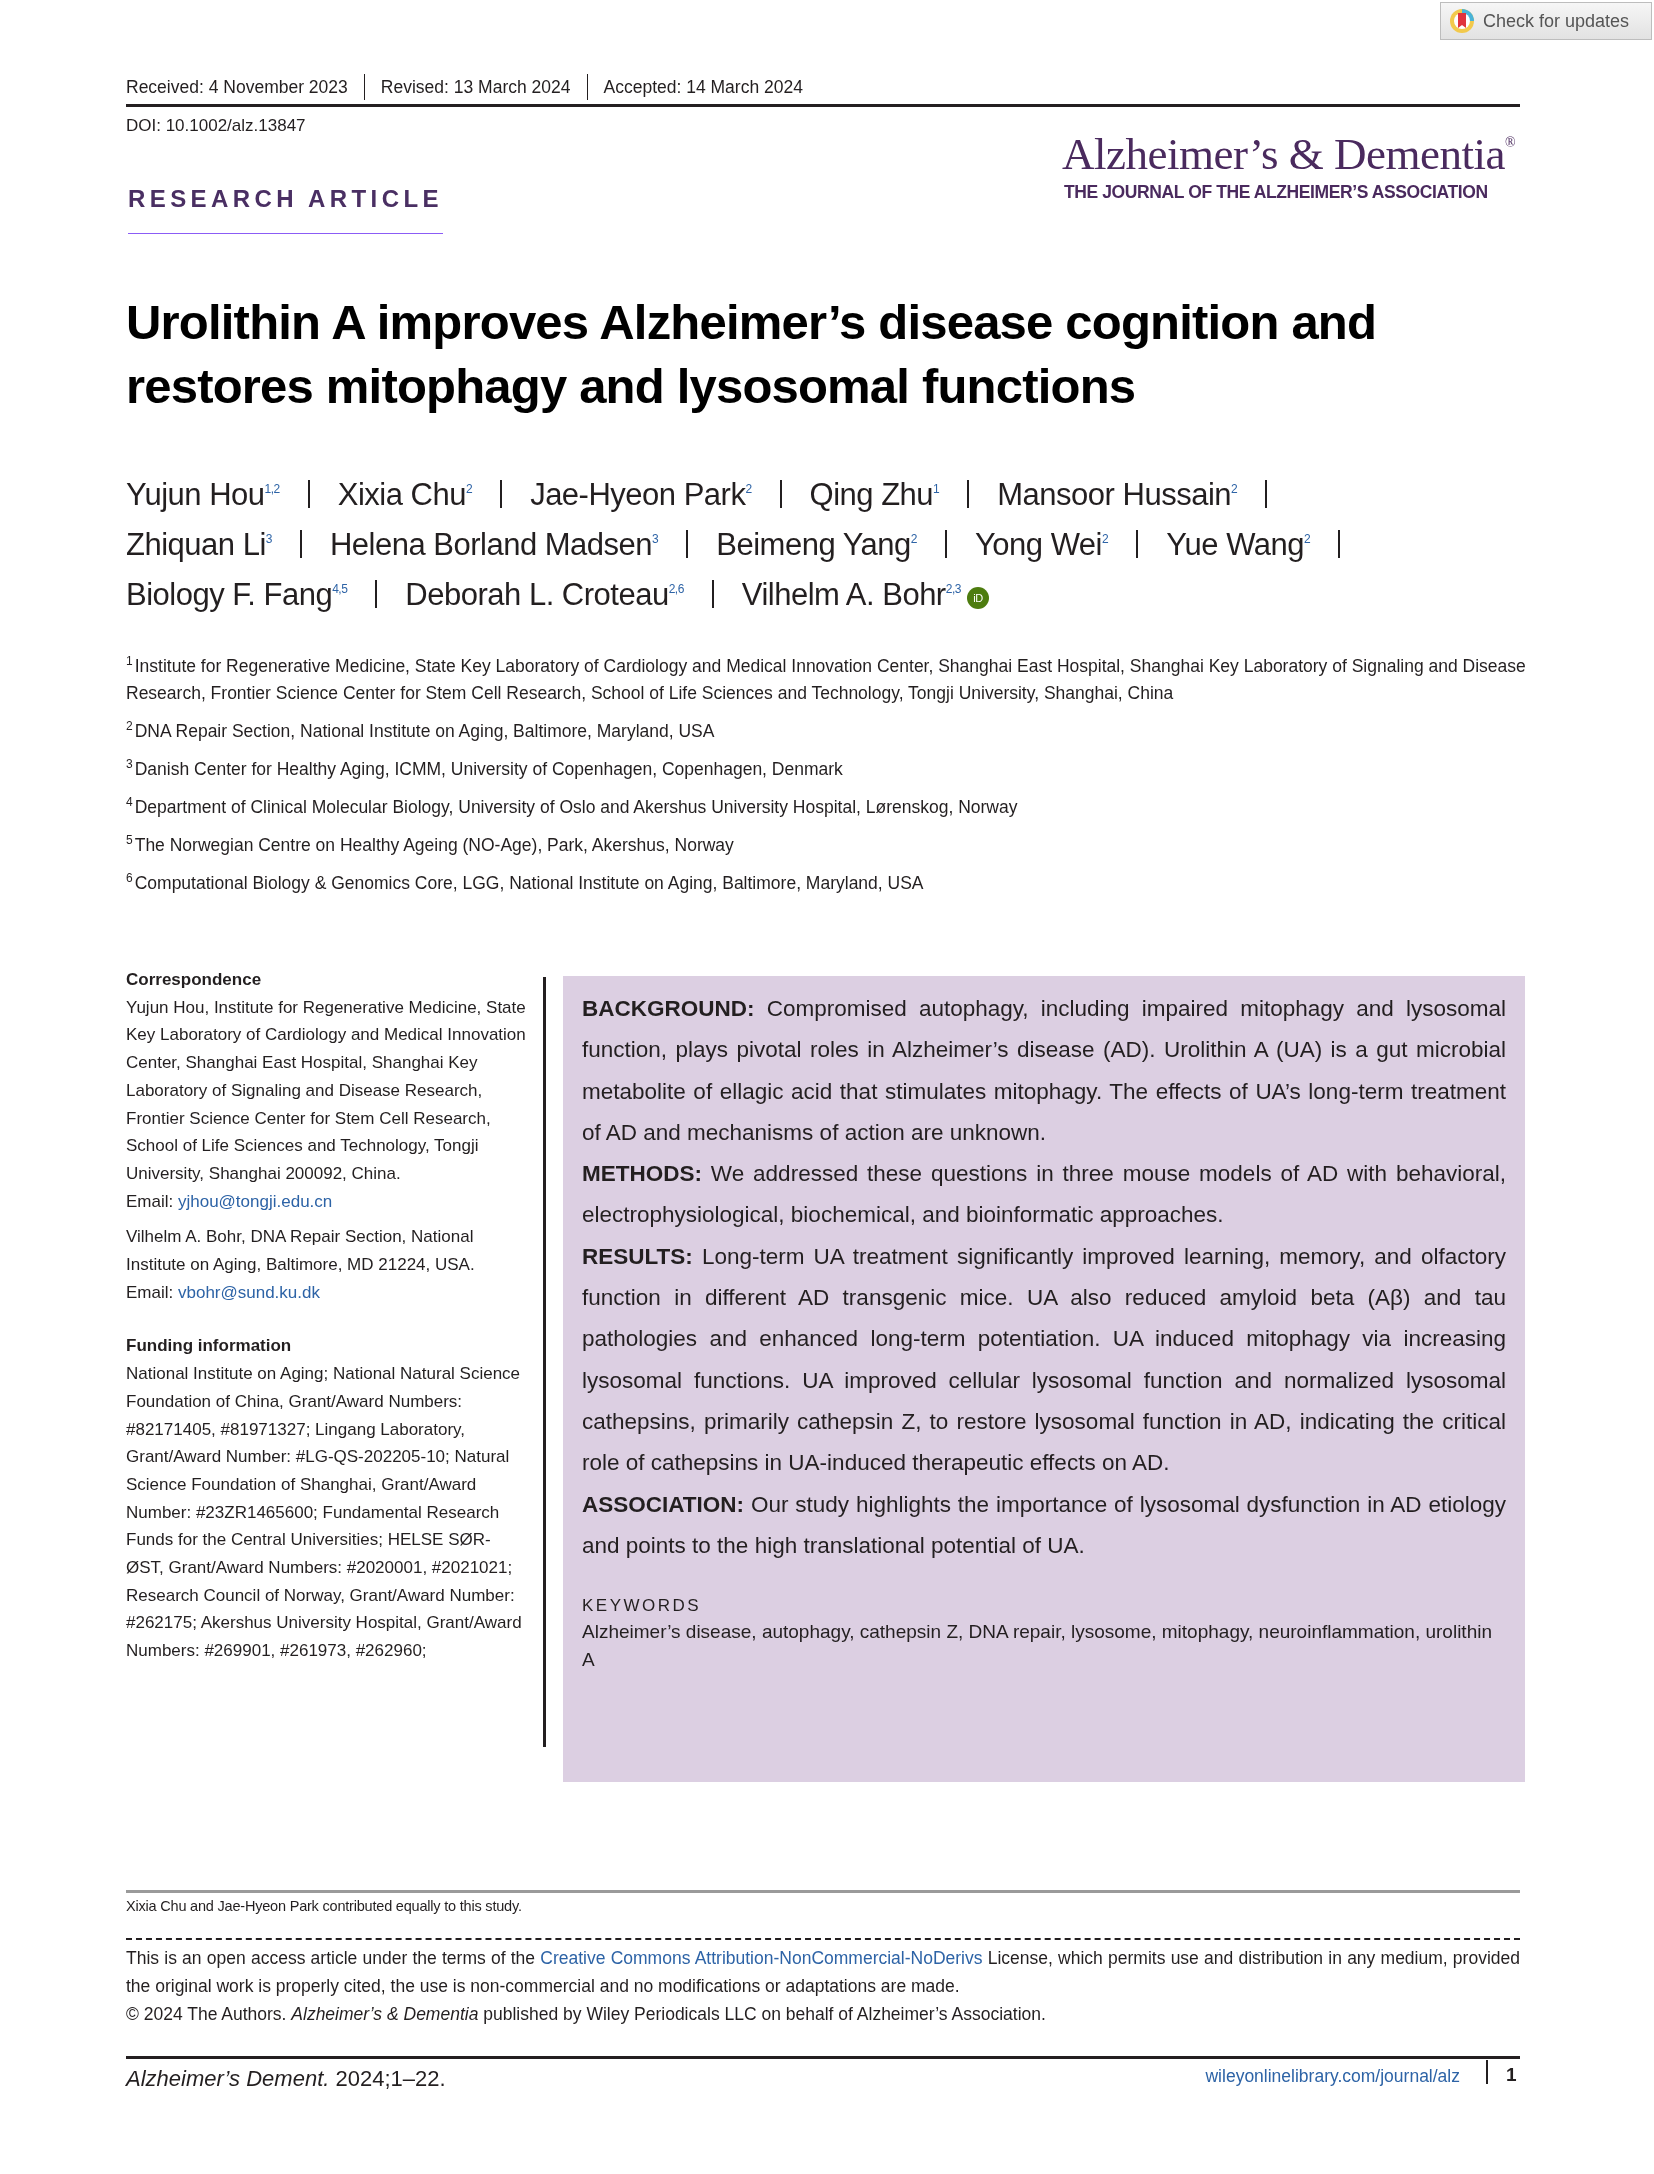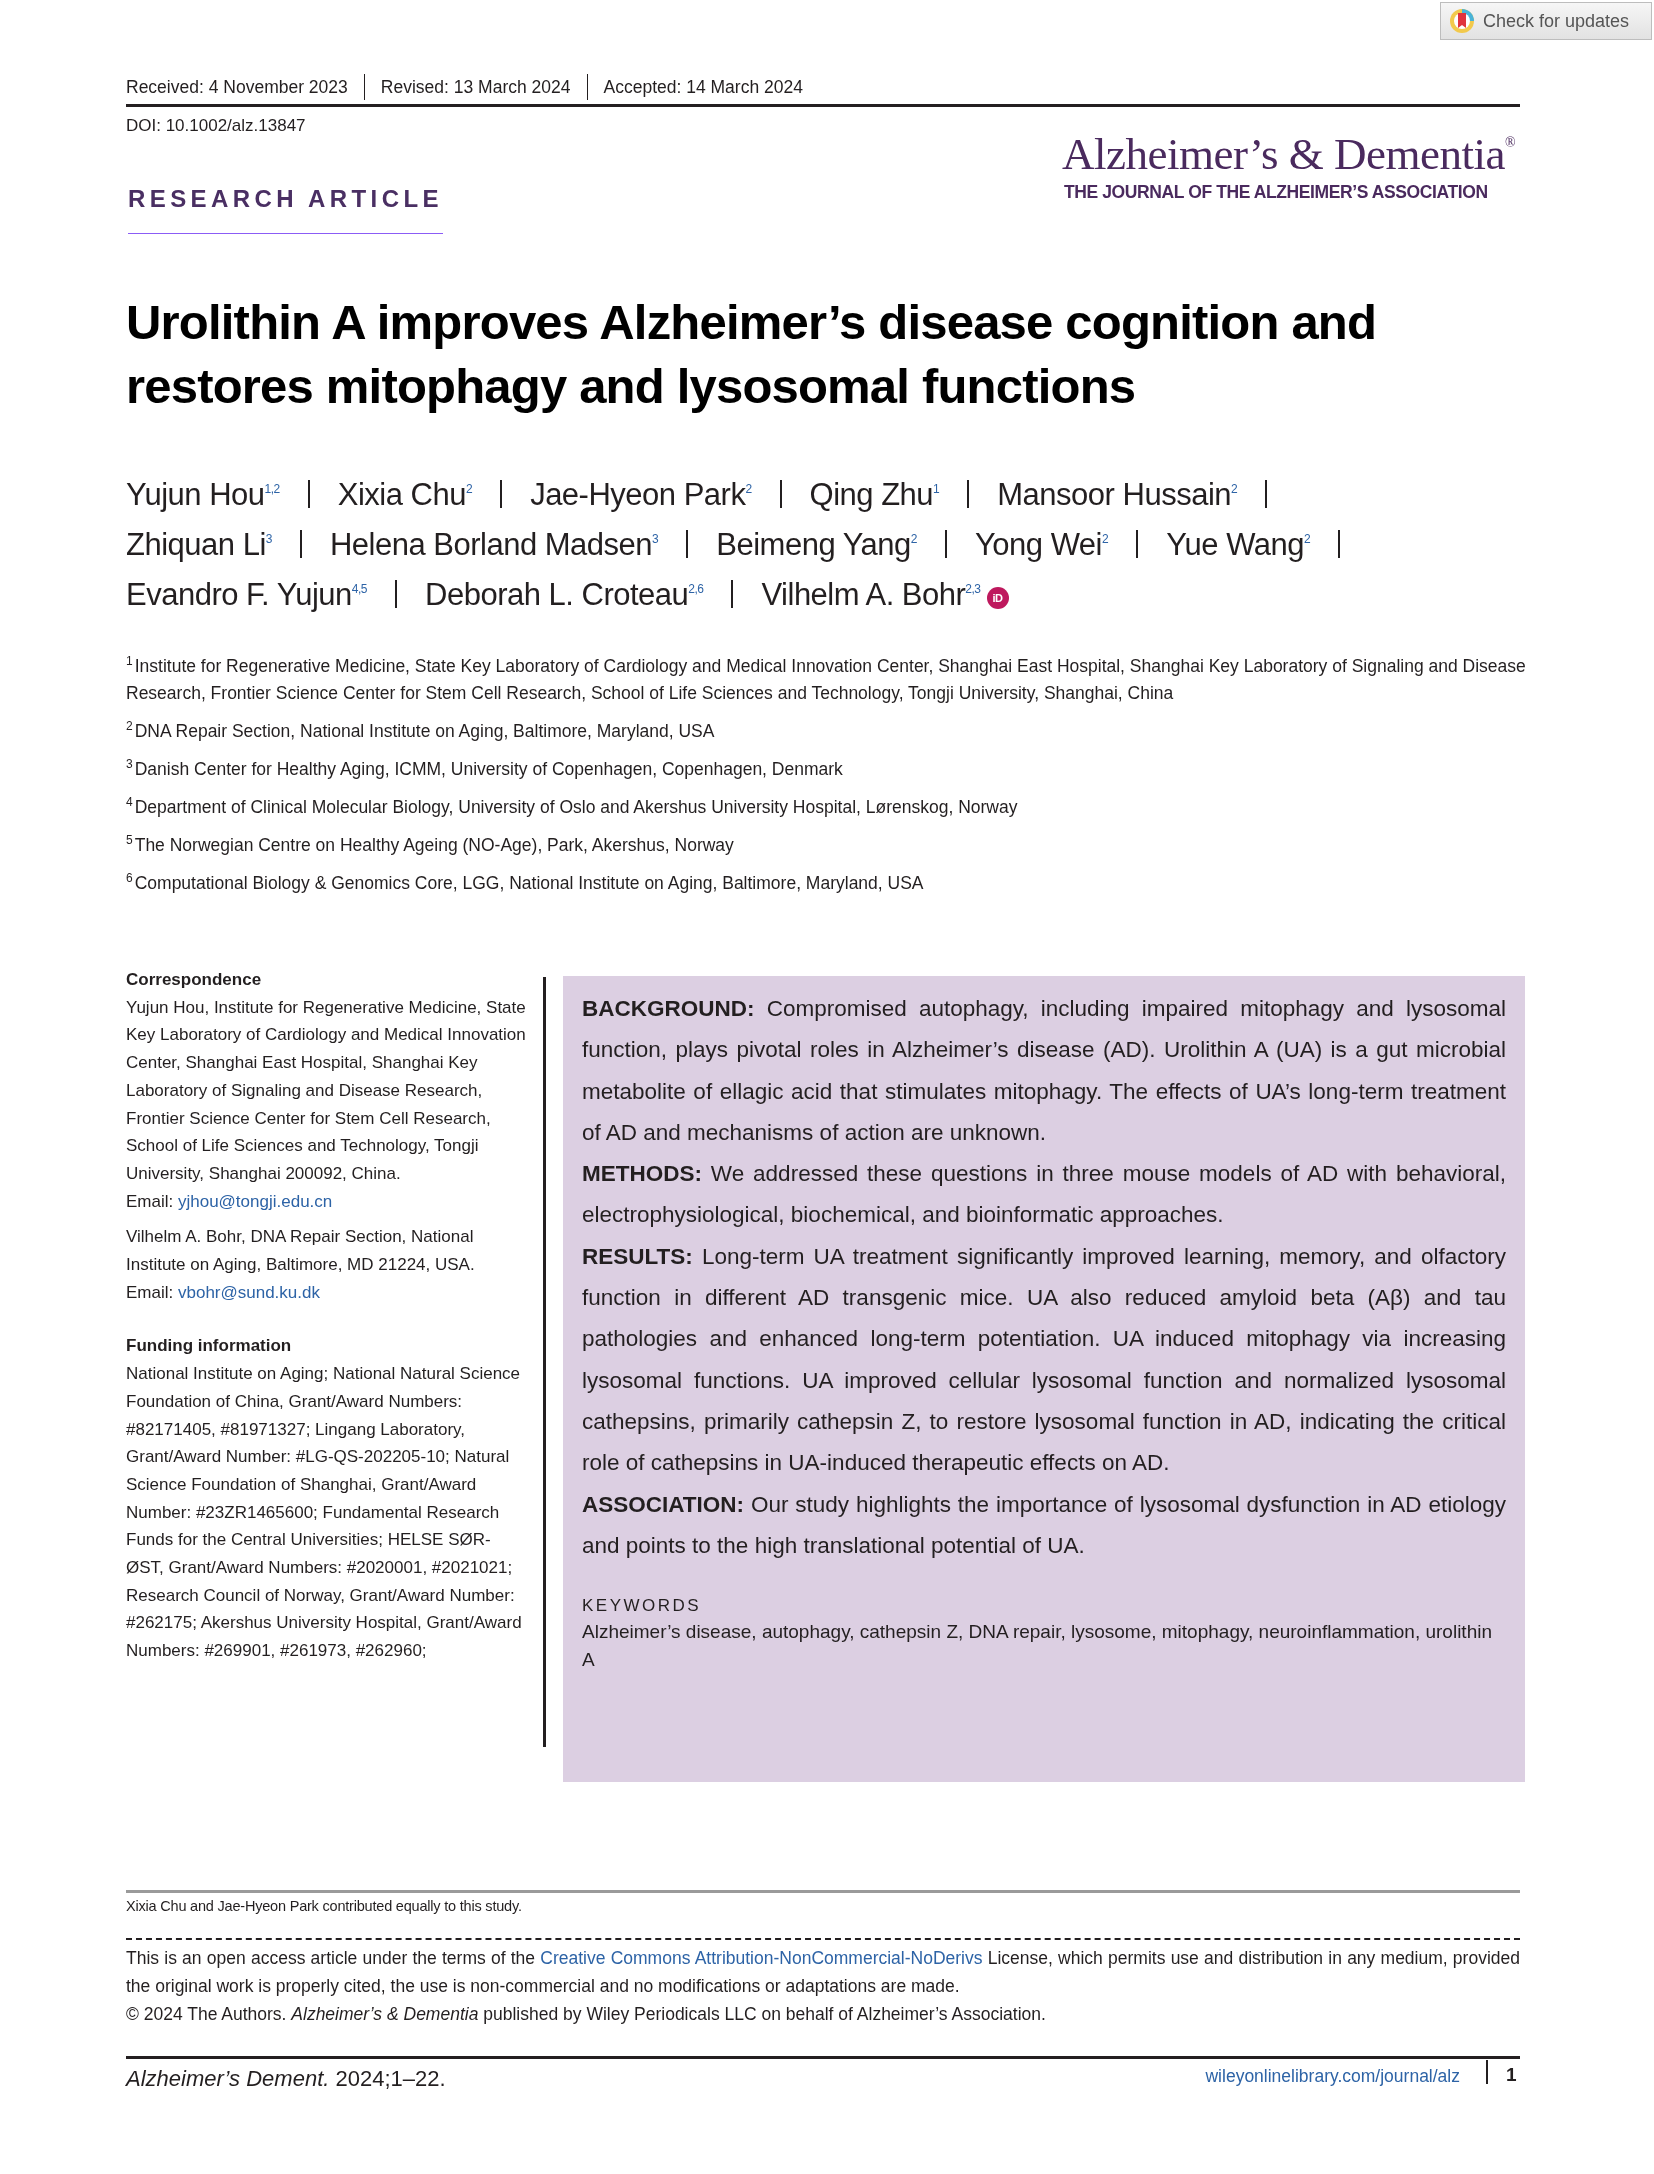--- a/index.html
+++ b/index.html
@@ -33,21 +33,21 @@
   .title { left: 126px; top: 290px; width: 1380px; font-size: 49px; line-height: 64px;
            color: #000000; font-weight: bold; letter-spacing: -0.8px; }
 
   .authors { left: 126px; top: 470px; width: 1420px; font-size: 31px; line-height: 50px;
              color: #231f20; letter-spacing: -0.5px; }
   .author { white-space: nowrap; }
   .author sup { font-size: 12px; color: #2d63a6; vertical-align: 12px; line-height: 0; }
   .sep { display: inline-block; width: 2px; height: 28px; background: #231f20;
          margin: 0 28px; vertical-align: -3px; }
   .orcid { display: inline-block; width: 22px; height: 22px; border-radius: 50%;
-           background: #be185d; color: #fff; font-size: 11px; font-weight: bold;
+           background: #4d7c0f; color: #fff; font-size: 11px; font-weight: normal;
            text-align: center; line-height: 22px; margin-left: 6px; vertical-align: 3px; letter-spacing: -0.5px; }
 
   .affils { left: 126px; top: 653px; width: 1400px; font-size: 17.5px; line-height: 27px; }
   .affil { margin-bottom: 11px; }
   .affil sup { font-size: 12px; vertical-align: 7px; line-height: 0; margin-right: 2px; }
 
   
   .leftcol { left: 126px; top: 966px; width: 400px; font-size: 17px; line-height: 27.7px; }
   .leftcol .h { font-weight: bold; }
   .leftcol .p { margin-bottom: 8px; }
@@ -100,21 +100,21 @@
 <div class="abs ra">RESEARCH ARTICLE</div>
 
 <div class="abs jl-title"><span>Alzheimer’s &amp; Dementia</span><sup>®</sup></div>
 <div class="abs jl-sub">THE JOURNAL OF THE ALZHEIMER’S ASSOCIATION</div>
 
 <h1 class="abs title" style="margin:0">Urolithin A improves Alzheimer’s disease cognition and restores mitophagy and lysosomal functions</h1>
 
 <div class="abs authors">
   <span class="author"><span>Yujun Hou</span><sup>1,2</sup></span><span class="sep"></span><span class="author"><span>Xixia Chu</span><sup>2</sup></span><span class="sep"></span><span class="author"><span>Jae-Hyeon Park</span><sup>2</sup></span><span class="sep"></span><span class="author"><span>Qing Zhu</span><sup>1</sup></span><span class="sep"></span><span class="author"><span>Mansoor Hussain</span><sup>2</sup></span><span class="sep"></span><br>
   <span class="author"><span>Zhiquan Li</span><sup>3</sup></span><span class="sep"></span><span class="author"><span>Helena Borland Madsen</span><sup>3</sup></span><span class="sep"></span><span class="author"><span>Beimeng Yang</span><sup>2</sup></span><span class="sep"></span><span class="author"><span>Yong Wei</span><sup>2</sup></span><span class="sep"></span><span class="author"><span>Yue Wang</span><sup>2</sup></span><span class="sep"></span><br>
-  <span class="author"><span>Evandro F. Yujun</span><sup>4,5</sup></span><span class="sep"></span><span class="author"><span>Deborah L. Croteau</span><sup>2,6</sup></span><span class="sep"></span><span class="author"><span>Vilhelm A. Bohr</span><sup>2,3</sup></span><span class="orcid">iD</span>
+  <span class="author"><span>Biology F. Fang</span><sup>4,5</sup></span><span class="sep"></span><span class="author"><span>Deborah L. Croteau</span><sup>2,6</sup></span><span class="sep"></span><span class="author"><span>Vilhelm A. Bohr</span><sup>2,3</sup></span><span class="orcid">iD</span>
 </div>
 
 <div class="abs affils">
   <div class="affil"><sup>1</sup><span>Institute for Regenerative Medicine, State Key Laboratory of Cardiology and Medical Innovation Center, Shanghai East Hospital, Shanghai Key Laboratory of Signaling and Disease Research, Frontier Science Center for Stem Cell Research, School of Life Sciences and Technology, Tongji University, Shanghai, China</span></div>
   <div class="affil"><sup>2</sup><span>DNA Repair Section, National Institute on Aging, Baltimore, Maryland, USA</span></div>
   <div class="affil"><sup>3</sup><span>Danish Center for Healthy Aging, ICMM, University of Copenhagen, Copenhagen, Denmark</span></div>
   <div class="affil"><sup>4</sup><span>Department of Clinical Molecular Biology, University of Oslo and Akershus University Hospital, Lørenskog, Norway</span></div>
   <div class="affil"><sup>5</sup><span>The Norwegian Centre on Healthy Ageing (NO-Age), Park, Akershus, Norway</span></div>
   <div class="affil"><sup>6</sup><span>Computational Biology &amp; Genomics Core, LGG, National Institute on Aging, Baltimore, Maryland, USA</span></div>
 </div>

